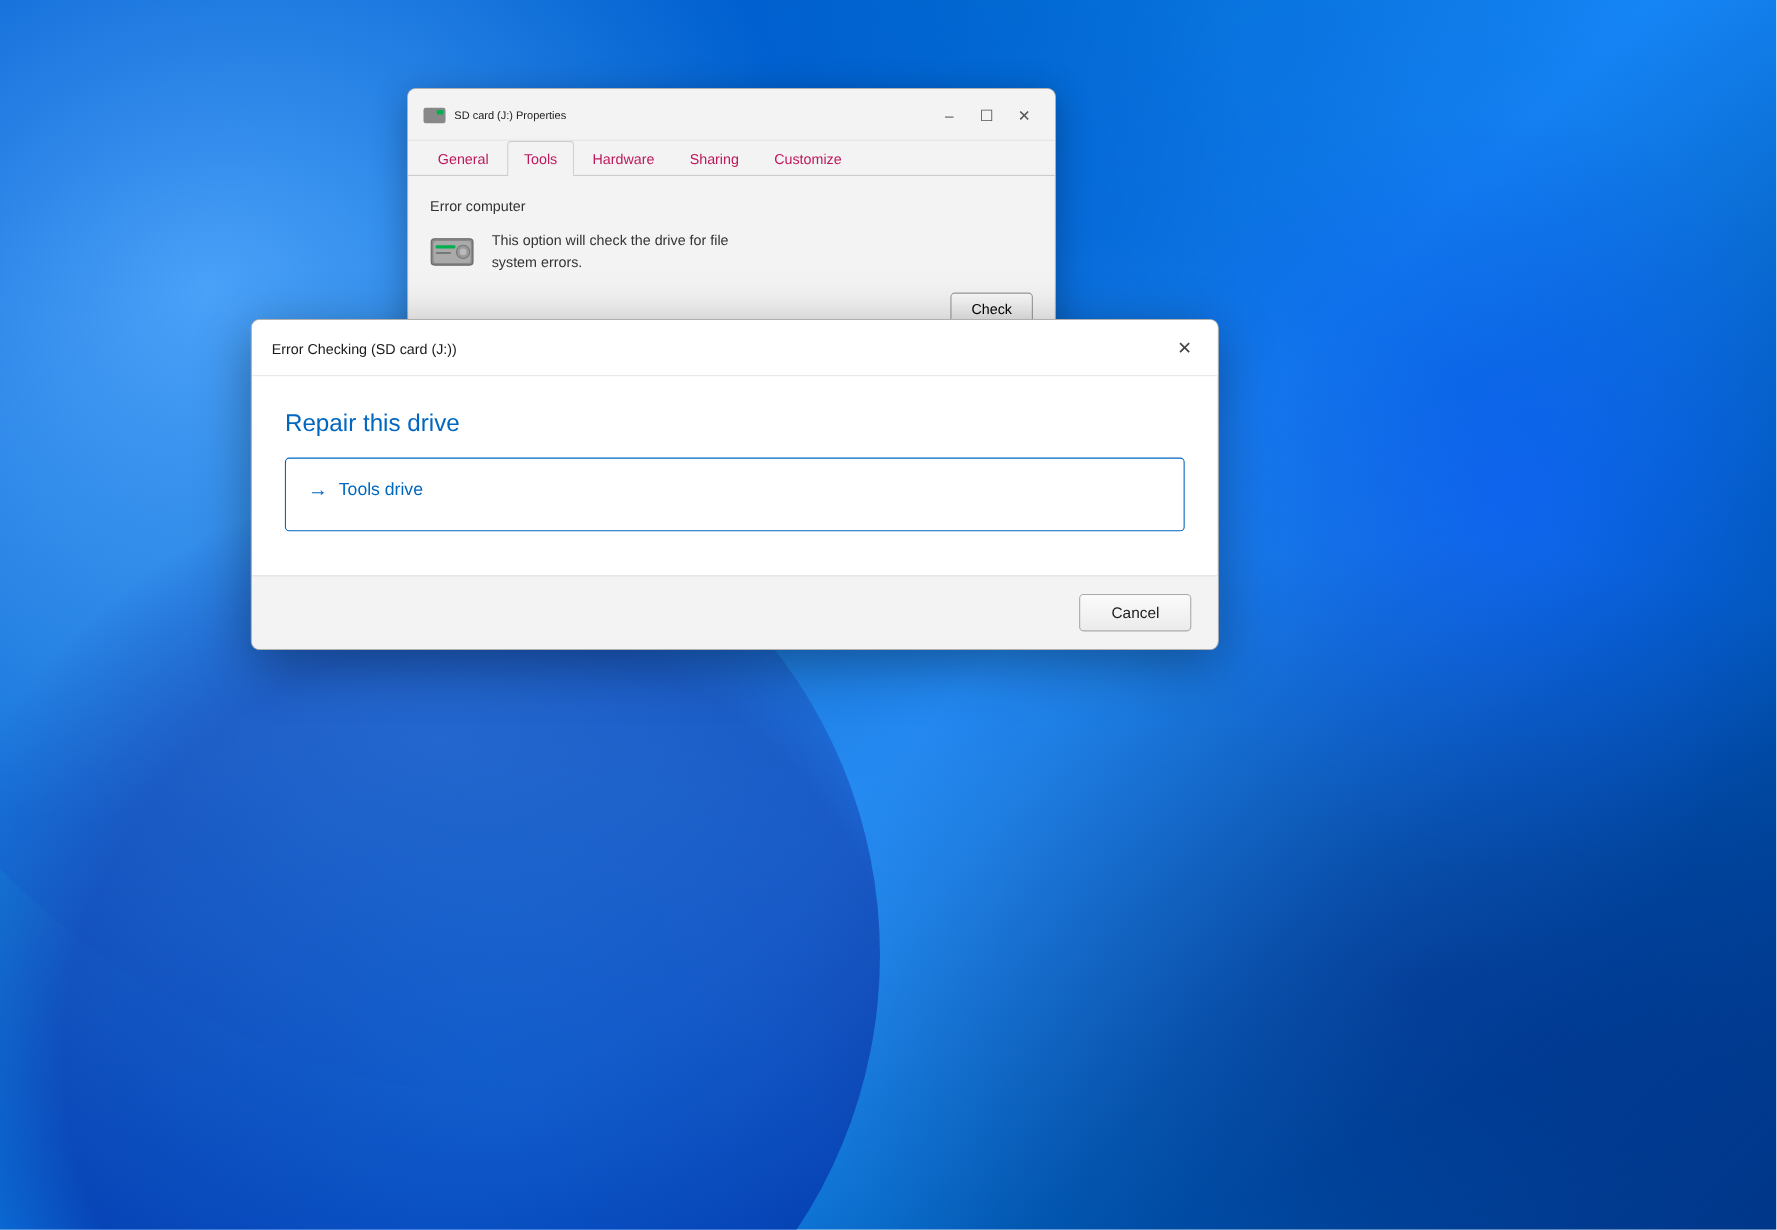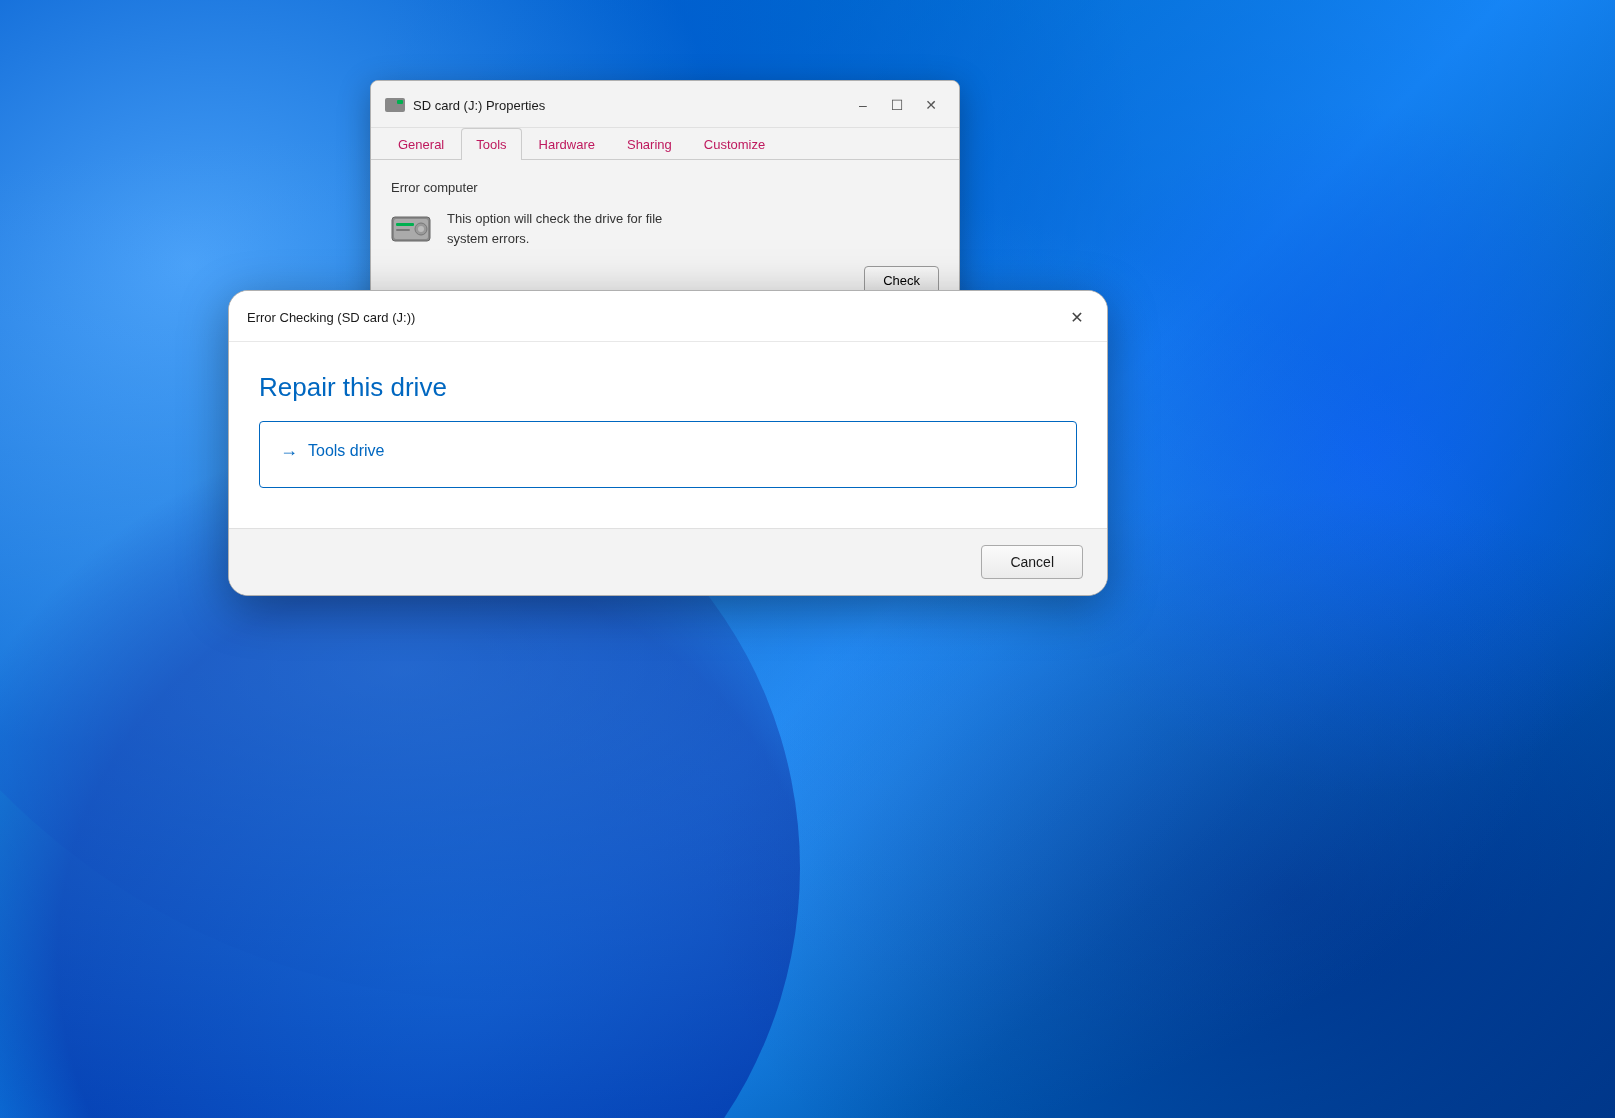--- a/index.html
+++ b/index.html
@@ -106,21 +106,21 @@
       width: 6px;
       height: 4px;
       background: #00b050;
       border-radius: 1px;
       position: absolute;
       right: 2px;
       top: 2px;
     }
 
     .properties-title-text {
-      font-size: 13px;
+      font-size: 10px;
       color: #1a1a1a;
       font-weight: 400;
     }
 
     .window-controls {
       display: flex;
       gap: 2px;
     }
 
     .win-btn {
@@ -238,21 +238,21 @@
     }
 
     
     .error-dialog {
       position: absolute;
       top: 290px;
       left: 228px;
       width: 880px;
       background: white;
       border: 1px solid #b0b0b0;
-      border-radius: 20px;
+      border-radius: 8px;
       box-shadow: 0 12px 48px rgba(0,0,0,0.35);
       overflow: hidden;
     }
 
     .dialog-titlebar {
       display: flex;
       align-items: center;
       justify-content: space-between;
       padding: 12px 14px 10px 18px;
       background: white;
@@ -278,21 +278,21 @@
       font-size: 16px;
       color: #444;
     }
 
     
     .dialog-content {
       padding: 30px 30px 20px 30px;
     }
 
     .dialog-heading {
-      font-size: 26px;
+      font-size: 22px;
       color: #0067c0;
       font-weight: 400;
       margin-bottom: 18px;
     }
 
     .dialog-description {
       font-size: 14px;
       color: #1a1a1a;
       margin-bottom: 24px;
       line-height: 1.5;

